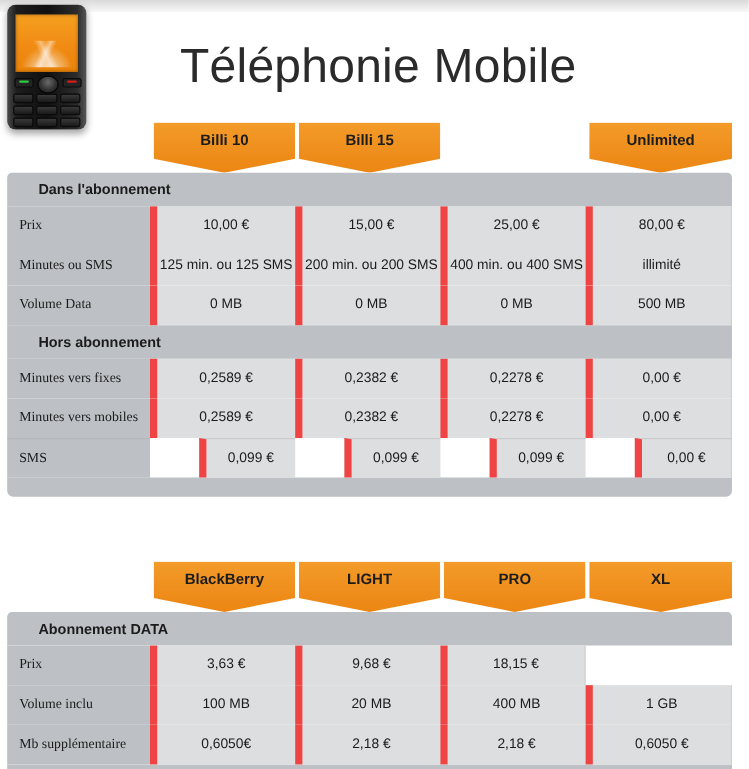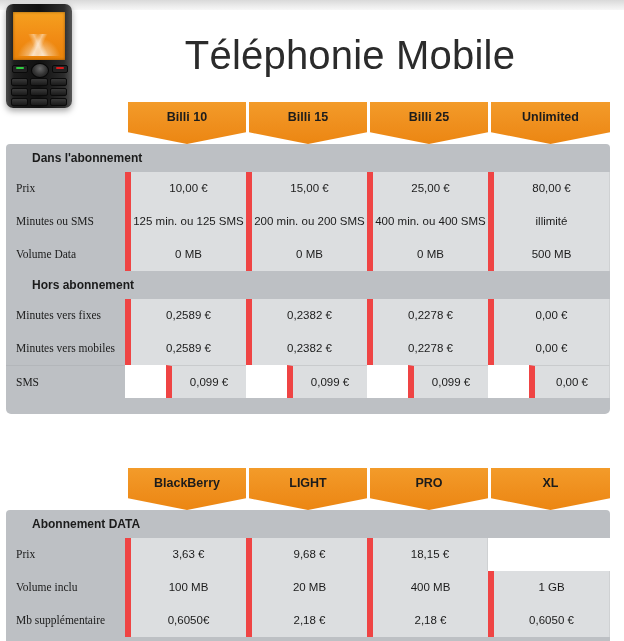--- a/index.html
+++ b/index.html
@@ -43,21 +43,21 @@
   .softkey{position:absolute;top:61px;width:14px;height:6px;border-radius:2px;background:#242424;border:1px solid #0a0a0a;}
   .softkey.l{left:6px;} .softkey.r{left:46px;}
   .softkey.l:after,.softkey.r:after{content:"";position:absolute;left:3px;top:1px;width:8px;height:2px;border-radius:1px;}
   .softkey.l:after{background:#2ecc40;} .softkey.r:after{background:#d81b1b;}
   .keypad{position:absolute;left:5px;top:74px;width:56px;display:grid;grid-template-columns:repeat(3,1fr);gap:2px;}
   .key{height:6px;border-radius:2px;background:linear-gradient(to bottom,#3a3a3a,#1a1a1a);border:1px solid #0b0b0b;}
 
   
   .title{
     position:absolute;left:150px;top:33px;width:400px;
-    text-align:center;font-size:40px;color:#2b2b2b;font-weight:300;
+    text-align:left;font-size:40px;color:#2b2b2b;font-weight:300;
     letter-spacing:.2px;white-space:nowrap;
   }
 
   
   .banner-row{position:absolute;left:128px;width:482px;height:42px;}
   .banner{
     position:absolute;top:0;width:118px;height:42px;
     background:linear-gradient(to bottom,#f39b2a 0%,#ef8f1d 55%,#ec8612 100%);
     color:#1c1c1c;font-size:12.5px;font-weight:bold;text-align:center;
     line-height:31px;
@@ -113,21 +113,20 @@
     <div class="key"></div>
 
   </div>
 </div>
 
 <div class="title">Téléphonie Mobile</div>
 
 <div class="banner-row" style="top:102px;border-radius:19px;">
   <div class="banner b0">Billi 10</div>
   <div class="banner b1">Billi 15</div>
-  <div class="banner b2">Billi 25</div>
   <div class="banner b3">Unlimited</div>
 </div>
 
 <div class="tbl" style="top:144px;">
 
   <div class="band round-t">Dans l'abonnement</div>
 
   <div class="rowgrid">
     <div class="lbl">Prix</div>
     <div class="cell">10,00 €</div>

